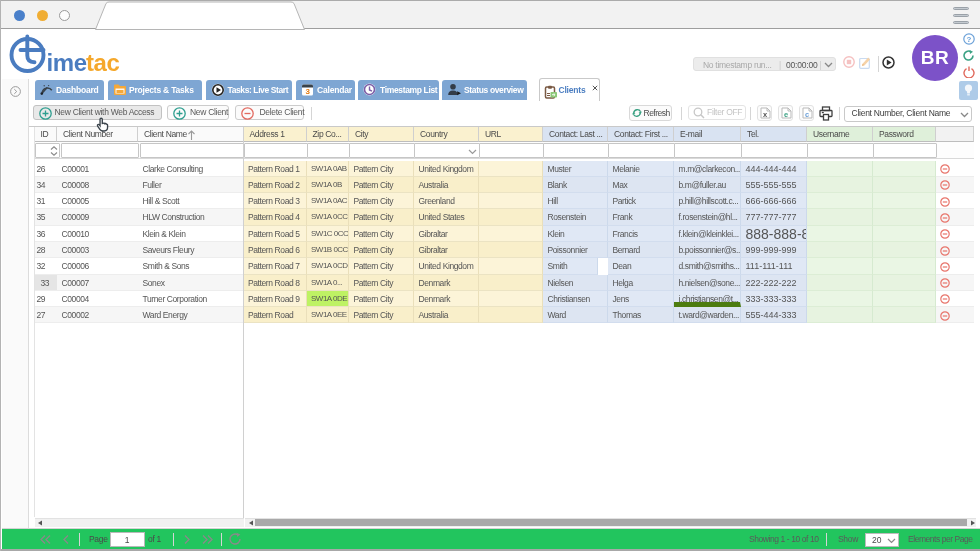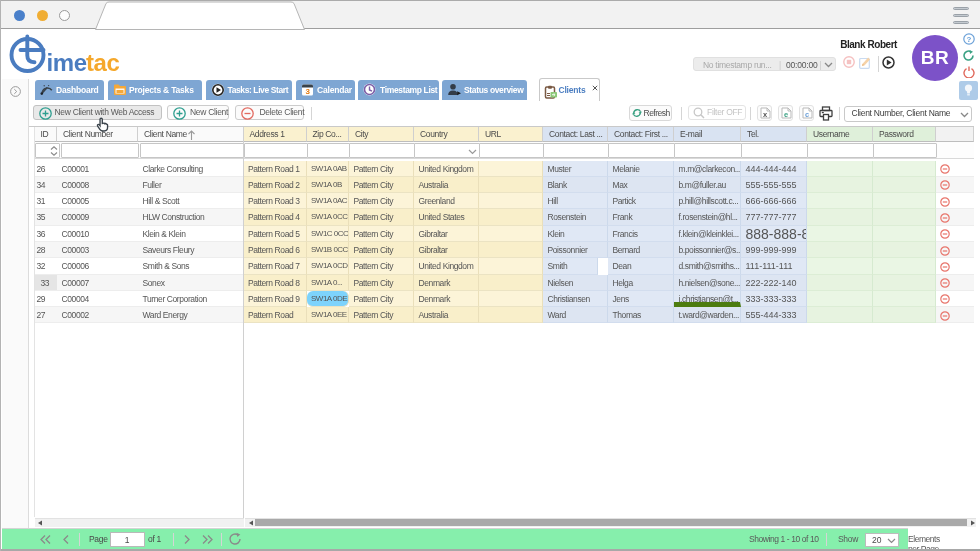--- a/index.html
+++ b/index.html
@@ -34,21 +34,21 @@
   .vsep { position:absolute; width:1px; background:#d5d5d5; }
   
   .hcell { position:absolute; top:126.5px; height:15.5px; border-right:1px solid #cfcfcf;
     border-bottom:1px solid #bdbdbd; font-size:8.5px; letter-spacing:-0.35px; color:#4a4a4a; line-height:14.5px;
     padding-left:6px; white-space:nowrap; overflow:hidden; }
   .fin { position:absolute; top:143px; height:14.5px; background:#fff; border:1px solid #c6c6c6;
     border-radius:1px; }
   .cell { position:absolute; height:16.3px; font-size:8.5px; letter-spacing:-0.4px; color:#555; line-height:16px;
     padding-left:4.5px; white-space:nowrap; overflow:hidden; }
   
-  #footer { position:absolute; left:1px; top:528px; width:906px; height:21px; background:#86efac;
+  #footer { position:absolute; left:1px; top:528px; width:979px; height:21px; background:#22c55e;
     border-top:1px solid #d4d4d4; }
   #botborder { position:absolute; left:0; top:549px; width:980px; height:2px; background:#a8a8a8; }
   .ftxt { position:absolute; font-size:8.5px; letter-spacing:-0.3px; color:#5a5a5a; top:5px; }
   .parrow { position:absolute; top:3px; font-size:13px; color:#8a8a8a; }
 </style>
 </head>
 <body>
 <div id="win">
 
   <div id="chrome">
@@ -68,21 +68,20 @@
     <svg class="abs" style="left:0px; top:0px;" width="135" height="48" viewBox="0 0 135 48">
       <g stroke="#4a7cc0" stroke-width="3.9" fill="none">
         <circle cx="25.5" cy="25" r="16"></circle>
         <path d="M25.3 6.5 L25.3 25.5 Q25.3 32.2 32.5 32.2" stroke-linecap="round"></path>
         <path d="M18.5 20 L41.5 20" stroke-linecap="round"></path>
       </g>
       <text x="44.5" y="40.5" font-size="24" font-weight="bold" letter-spacing="-0.4" fill="#4a7cc0" font-family="Liberation Sans">ime</text>
       <text x="84" y="40.5" font-size="24" font-weight="bold" letter-spacing="-0.4" fill="#f5a82c" font-family="Liberation Sans">tac</text>
     </svg>
 
-    <div class="abs" style="left:695px; top:9px; width:200px; text-align:right; font-size:10px; letter-spacing:-0.45px; font-weight:bold; color:#222;">Blank Robert</div>
 
     <div class="abs" style="left:691px; top:27px; width:143px; height:14px; background:#ececec; border:1px solid #e0e0e0; border-radius:3px;">
       <span class="abs" style="left:9px; top:2px; font-size:8.5px; letter-spacing:-0.3px; color:#a9a9a9;">No timestamp run...</span>
       <span class="abs" style="left:85px; top:2px; color:#c9c9c9; font-size:8.5px;">|</span>
       <span class="abs" style="left:92px; top:2px; font-size:8.5px; letter-spacing:-0.2px; color:#555;">00:00:00</span>
       <span class="abs" style="left:125.5px; top:2px; color:#c9c9c9; font-size:8.5px;">|</span>
       <svg class="abs" style="left:130px; top:4px;" width="9" height="6" viewBox="0 0 9 6">
         <path d="M1 1 L4.5 4.5 L8 1" stroke="#888" stroke-width="1.3" fill="none"></path>
       </svg>
     </div>
@@ -440,33 +439,33 @@
     <div class="cell" style="left:56px; top:274.6px; width:81px; background:#f6f6f6; border-bottom:1px solid #ededed;">C00007</div>
     <div class="cell" style="left:137px; top:274.6px; width:105.5px; background:#f6f6f6; border-bottom:1px solid #ededed;">Sonex</div>
     <div class="cell" style="left:242.5px; top:274.6px; width:63.0px; background:#f9efca; border-bottom:1px solid #ebe3c3; border-right:1px solid #eadfba;">Pattern Road 8</div>
     <div class="cell" style="font-size:8px; letter-spacing:-0.5px; left:305.5px; top:274.6px; width:42.5px; background:#f9efca; border-bottom:1px solid #ebe3c3; border-right:1px solid #eadfba;">SW1A 0...</div>
     <div class="cell" style="left:348px; top:274.6px; width:65px; background:#f9efca; border-bottom:1px solid #ebe3c3; border-right:1px solid #eadfba;">Pattern City</div>
     <div class="cell" style="left:413px; top:274.6px; width:65px; background:#f9efca; border-bottom:1px solid #ebe3c3; border-right:1px solid #eadfba;">Denmark</div>
     <div class="cell" style="left:478px; top:274.6px; width:64px; background:#f9efca; border-bottom:1px solid #ebe3c3; border-right:1px solid #eadfba;"></div>
     <div class="cell" style="left:542px; top:274.6px; width:65px; background:#dde5f2; border-bottom:1px solid #d2ddee; border-right:1px solid #ccd9eb;">Nielsen</div>
     <div class="cell" style="left:607px; top:274.6px; width:66px; background:#dde5f2; border-bottom:1px solid #d2ddee; border-right:1px solid #ccd9eb;">Helga</div>
     <div class="cell" style="left:673px; top:274.6px; width:67px; background:#dde5f2; border-bottom:1px solid #d2ddee; border-right:1px solid #ccd9eb;">h.nielsen@sone...</div>
-    <div class="cell" style="left:740px; top:274.6px; width:66px; background:#dde5f2; border-bottom:1px solid #d2ddee; font-size:9px; letter-spacing:0; border-right:1px solid #ccd9eb;">222-222-140</div>
+    <div class="cell" style="left:740px; top:274.6px; width:66px; background:#dde5f2; border-bottom:1px solid #d2ddee; font-size:9px; letter-spacing:0; border-right:1px solid #ccd9eb;">222-222-222</div>
     <div class="cell" style="left:806px; top:274.6px; width:66px; background:#e7f3e0; border-bottom:1px solid #dcedd5; border-right:1px solid #d6ead0;"></div>
     <div class="cell" style="left:872px; top:274.6px; width:63px; background:#e7f3e0; border-bottom:1px solid #dcedd5; border-right:1px solid #d6ead0;"></div>
     <div class="cell" style="left:935px; top:274.6px; width:38px; background:#f6f6f6; border-bottom:1px solid #ededed;"></div>
     <svg class="abs" style="left:938.5px; top:278.1px;" width="10" height="10" viewBox="0 0 10 10">
         <circle cx="5" cy="5" r="4.2" fill="none" stroke="#e8756c" stroke-width="1.2"></circle>
         <line x1="2.8" y1="5" x2="7.2" y2="5" stroke="#e8756c" stroke-width="1.2"></line>
       </svg>
     <div class="cell" style="padding-left:2px; left:33.5px; top:290.9px; width:22.5px; background:#ffffff; border-bottom:1px solid #ededed;">29</div>
     <div class="cell" style="left:56px; top:290.9px; width:81px; background:#ffffff; border-bottom:1px solid #ededed;">C00004</div>
     <div class="cell" style="left:137px; top:290.9px; width:105.5px; background:#ffffff; border-bottom:1px solid #ededed;">Turner Corporation</div>
     <div class="cell" style="left:242.5px; top:290.9px; width:63.0px; background:#fcf4d8; border-bottom:1px solid #ebe3c3; border-right:1px solid #eadfba;">Pattern Road 9</div>
-    <div class="cell" style="font-size:8px; letter-spacing:-0.5px; left:305.5px; top:290.9px; width:42.5px; background:#7dd3fc; border-bottom:1px solid #ebe3c3; border-right:1px solid #eadfba;border-radius:6px;">SW1A 0DE</div>
+    <div class="cell" style="font-size:8px; letter-spacing:-0.5px; left:305.5px; top:290.9px; width:42.5px; background:#bef264; border-bottom:1px solid #ebe3c3; border-right:1px solid #eadfba;">SW1A 0DE</div>
     <div class="cell" style="left:348px; top:290.9px; width:65px; background:#fcf4d8; border-bottom:1px solid #ebe3c3; border-right:1px solid #eadfba;">Pattern City</div>
     <div class="cell" style="left:413px; top:290.9px; width:65px; background:#fcf4d8; border-bottom:1px solid #ebe3c3; border-right:1px solid #eadfba;">Denmark</div>
     <div class="cell" style="left:478px; top:290.9px; width:64px; background:#fcf4d8; border-bottom:1px solid #ebe3c3; border-right:1px solid #eadfba;"></div>
     <div class="cell" style="left:542px; top:290.9px; width:65px; background:#e0e8f5; border-bottom:1px solid #d2ddee; border-right:1px solid #ccd9eb;">Christiansen</div>
     <div class="cell" style="left:607px; top:290.9px; width:66px; background:#e0e8f5; border-bottom:1px solid #d2ddee; border-right:1px solid #ccd9eb;">Jens</div>
     <div class="cell" style="left:673px; top:290.9px; width:67px; background:#e0e8f5; border-bottom:5px solid #4d7c0f; border-right:1px solid #ccd9eb;">j.christiansen@t...</div>
     <div class="cell" style="left:740px; top:290.9px; width:66px; background:#e0e8f5; border-bottom:1px solid #d2ddee; font-size:9px; letter-spacing:0; border-right:1px solid #ccd9eb;">333-333-333</div>
     <div class="cell" style="left:806px; top:290.9px; width:66px; background:#eaf6e4; border-bottom:1px solid #dcedd5; border-right:1px solid #d6ead0;"></div>
     <div class="cell" style="left:872px; top:290.9px; width:63px; background:#eaf6e4; border-bottom:1px solid #dcedd5; border-right:1px solid #d6ead0;"></div>
     <div class="cell" style="left:935px; top:290.9px; width:38px; background:#ffffff; border-bottom:1px solid #ededed;"></div>

